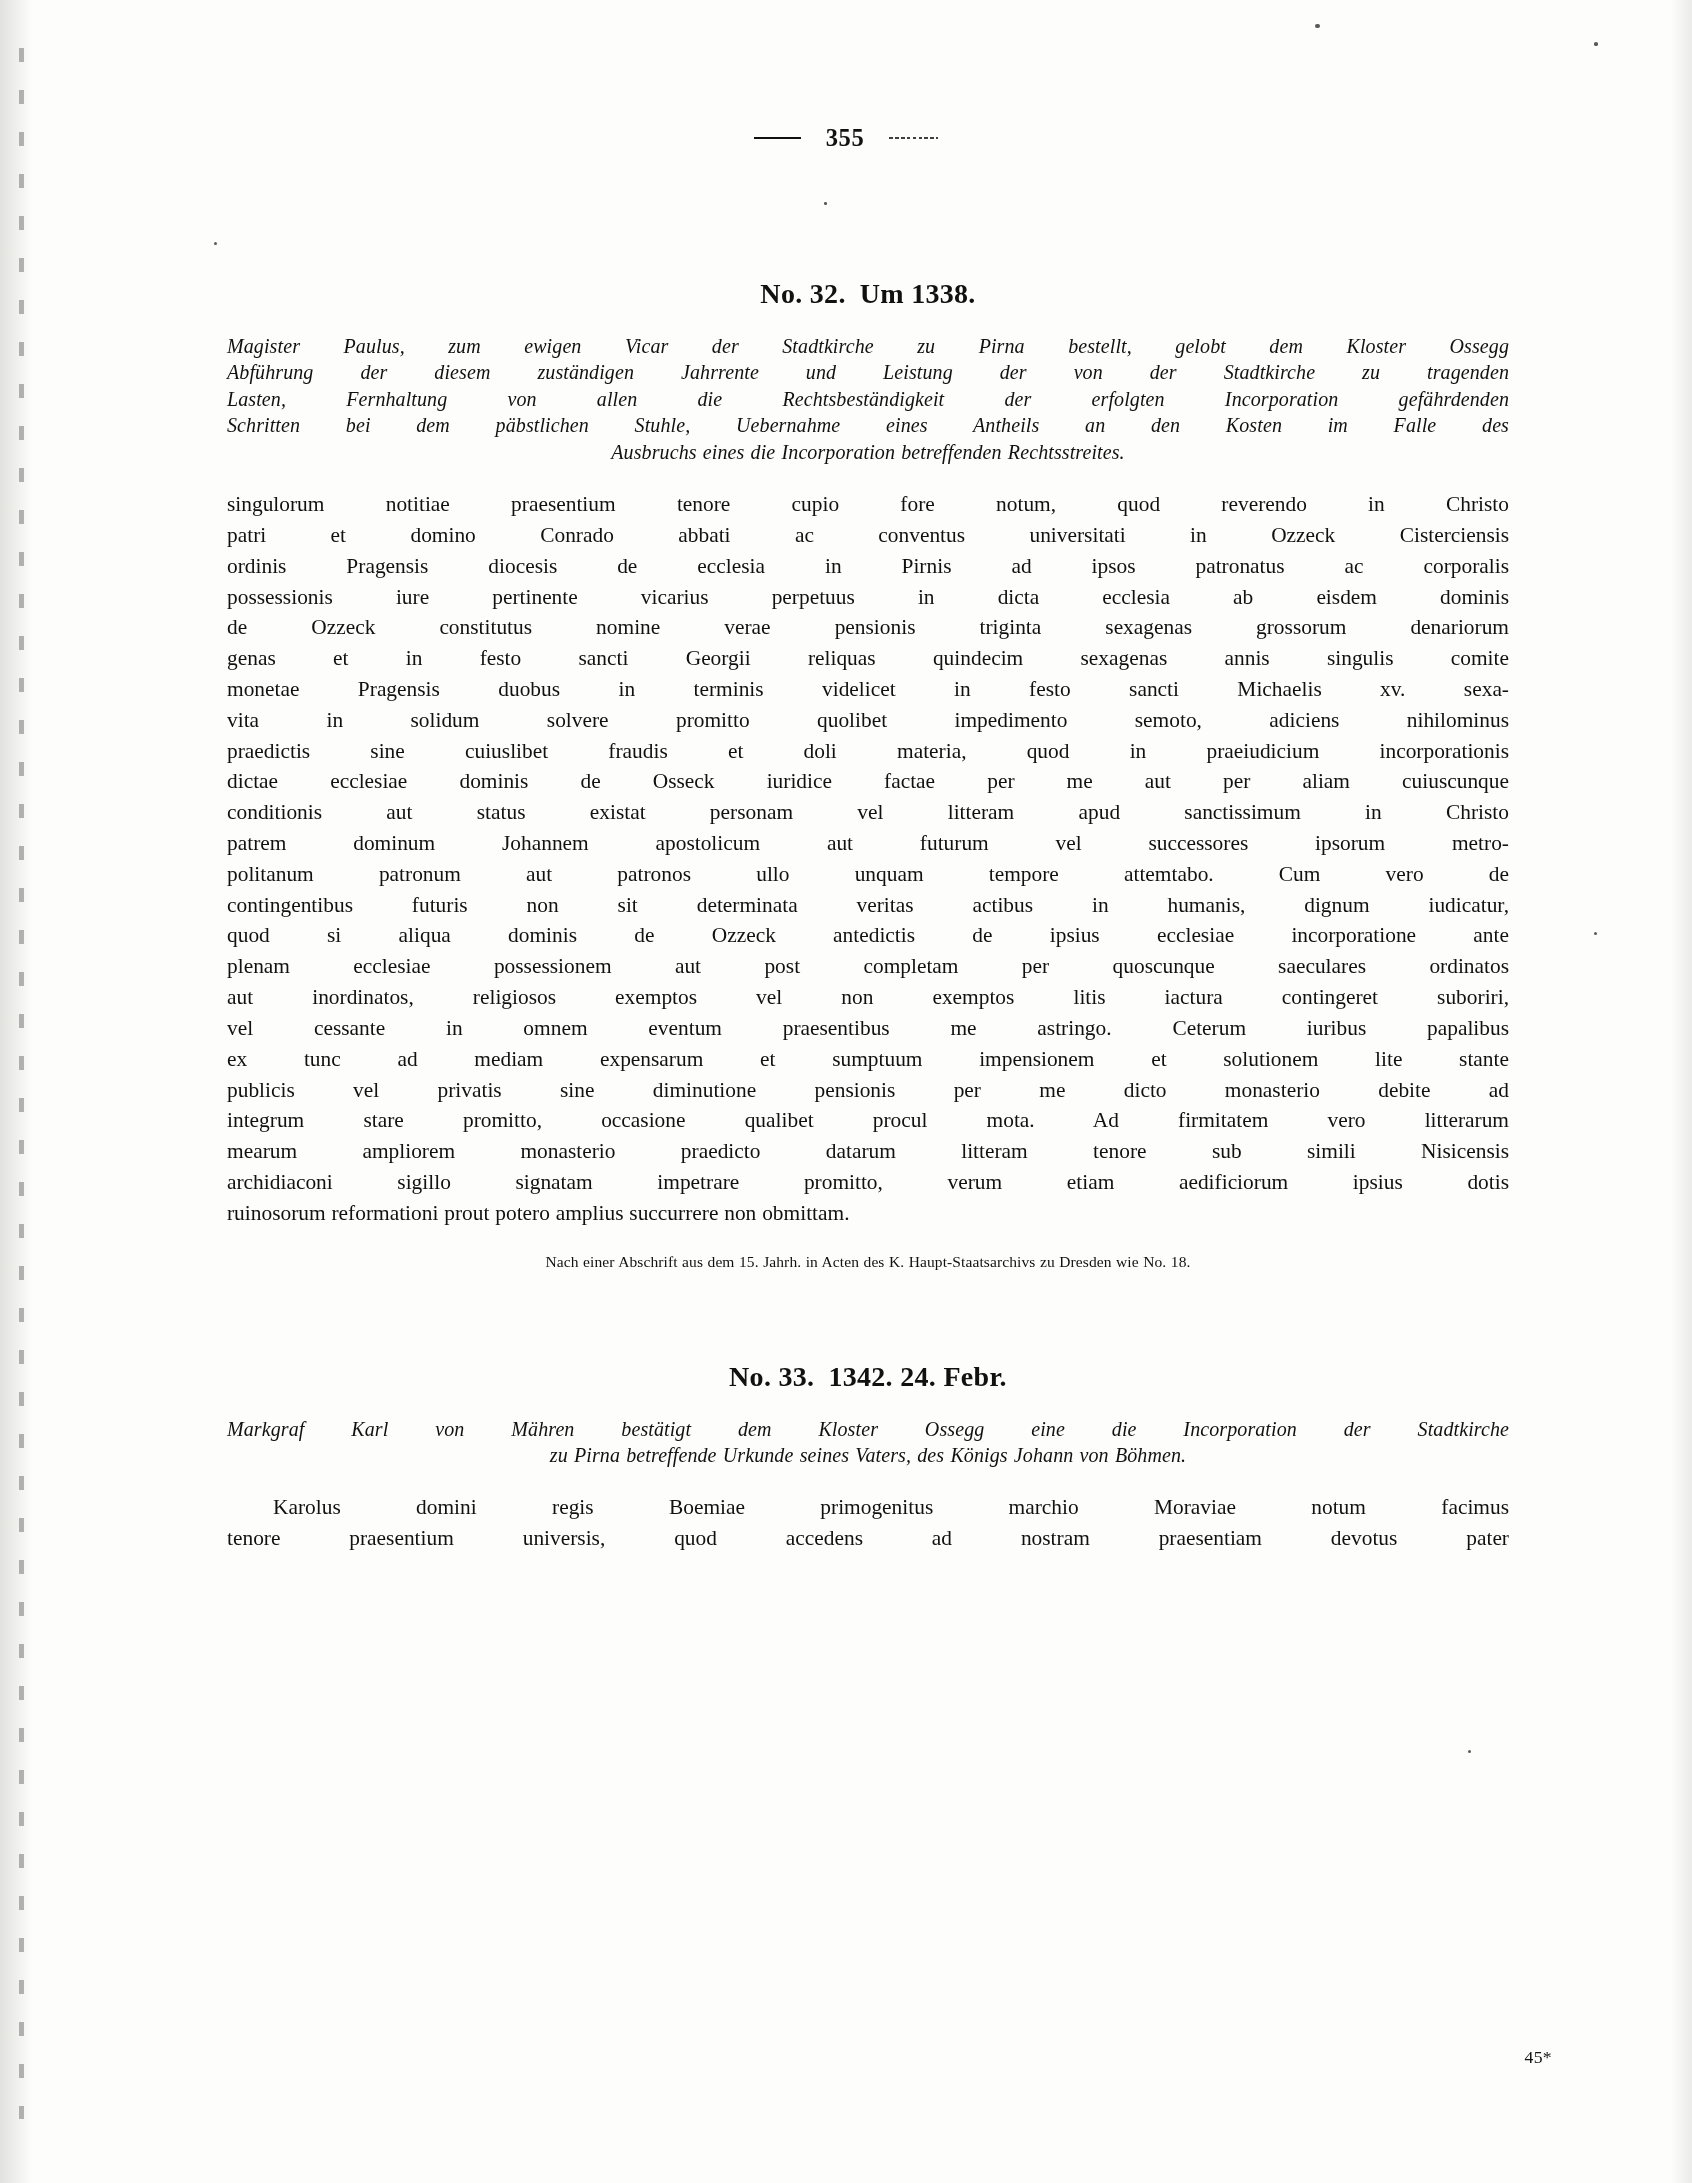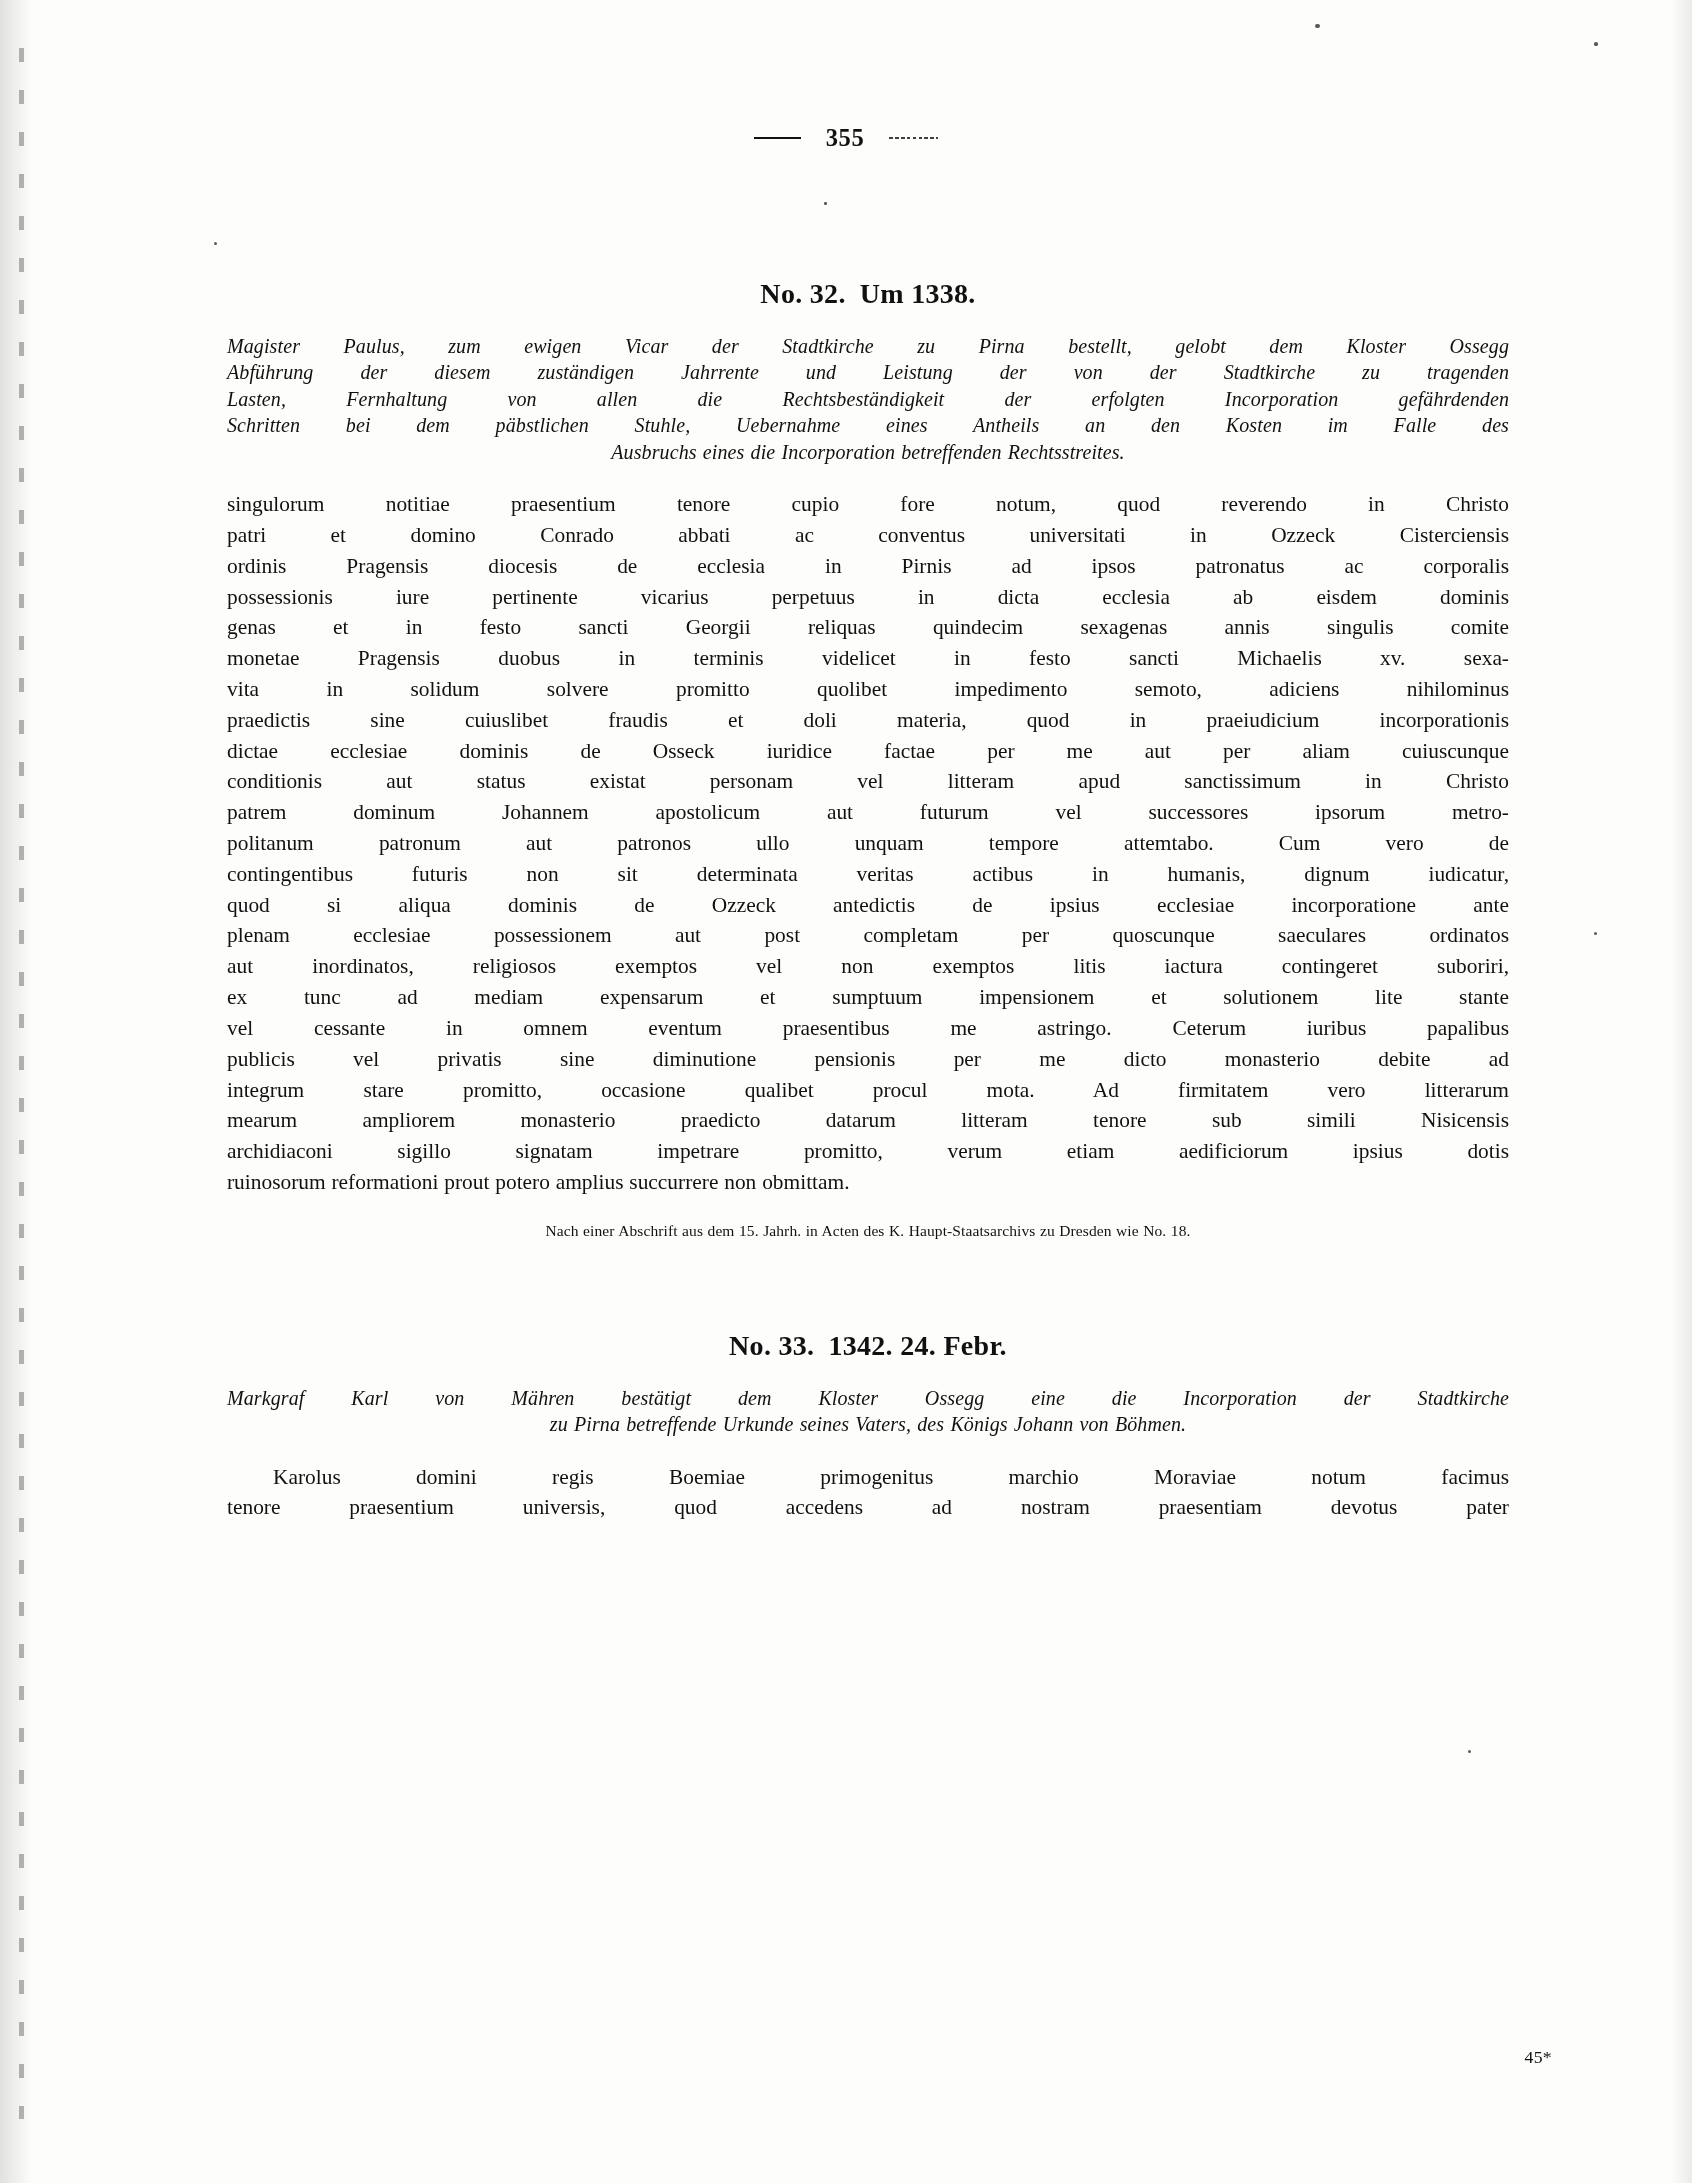--- a/index.html
+++ b/index.html
@@ -218,34 +218,35 @@
         <span class="line">Lasten, Fernhaltung von allen die Rechtsbeständigkeit der erfolgten Incorporation gefährdenden</span>
         <span class="line">Schritten bei dem päbstlichen Stuhle, Uebernahme eines Antheils an den Kosten im Falle des</span>
         <span class="line last">Ausbruchs eines die Incorporation betreffenden Rechtsstreites.</span>
       </div>
 
       <div class="body-text">
         <span class="ln">singulorum notitiae praesentium tenore cupio fore notum, quod reverendo in Christo</span>
         <span class="ln">patri et domino Conrado abbati ac conventus universitati in Ozzeck Cisterciensis</span>
         <span class="ln">ordinis Pragensis diocesis de ecclesia in Pirnis ad ipsos patronatus ac corporalis</span>
         <span class="ln">possessionis iure pertinente vicarius perpetuus in dicta ecclesia ab eisdem dominis</span>
+        <span class="ln">de Ozzeck constitutus nomine verae pensionis triginta sexagenas grossorum denariorum</span>
         <span class="ln">genas et in festo sancti Georgii reliquas quindecim sexagenas annis singulis comite</span>
         <span class="ln">monetae Pragensis duobus in terminis videlicet in festo sancti Michaelis xv. sexa-</span>
         <span class="ln">vita in solidum solvere promitto quolibet impedimento semoto, adiciens nihilominus</span>
         <span class="ln">praedictis sine cuiuslibet fraudis et doli materia, quod in praeiudicium incorporationis</span>
         <span class="ln">dictae ecclesiae dominis de Osseck iuridice factae per me aut per aliam cuiuscunque</span>
         <span class="ln">conditionis aut status existat personam vel litteram apud sanctissimum in Christo</span>
         <span class="ln">patrem dominum Johannem apostolicum aut futurum vel successores ipsorum metro-</span>
         <span class="ln">politanum patronum aut patronos ullo unquam tempore attemtabo. Cum vero de</span>
         <span class="ln">contingentibus futuris non sit determinata veritas actibus in humanis, dignum iudicatur,</span>
         <span class="ln">quod si aliqua dominis de Ozzeck antedictis de ipsius ecclesiae incorporatione ante</span>
         <span class="ln">plenam ecclesiae possessionem aut post completam per quoscunque saeculares ordinatos</span>
         <span class="ln">aut inordinatos, religiosos exemptos vel non exemptos litis iactura contingeret suboriri,</span>
+        <span class="ln">vel cessante in omnem eventum praesentibus me astringo. Ceterum iuribus papalibus</span>
         <span class="ln">ex tunc ad mediam expensarum et sumptuum impensionem et solutionem lite stante</span>
-        <span class="ln">vel cessante in omnem eventum praesentibus me astringo. Ceterum iuribus papalibus</span>
         <span class="ln">publicis vel privatis sine diminutione pensionis per me dicto monasterio debite ad</span>
         <span class="ln">integrum stare promitto, occasione qualibet procul mota. Ad firmitatem vero litterarum</span>
         <span class="ln">mearum ampliorem monasterio praedicto datarum litteram tenore sub simili Nisicensis</span>
         <span class="ln">archidiaconi sigillo signatam impetrare promitto, verum etiam aedificiorum ipsius dotis</span>
         <span class="ln last">ruinosorum reformationi prout potero amplius succurrere non obmittam.</span>
       </div>
 
       <p class="source-note">Nach einer Abschrift aus dem 15. Jahrh. in Acten des K. Haupt-Staatsarchivs zu Dresden wie No. 18.</p>
     </div>
 

